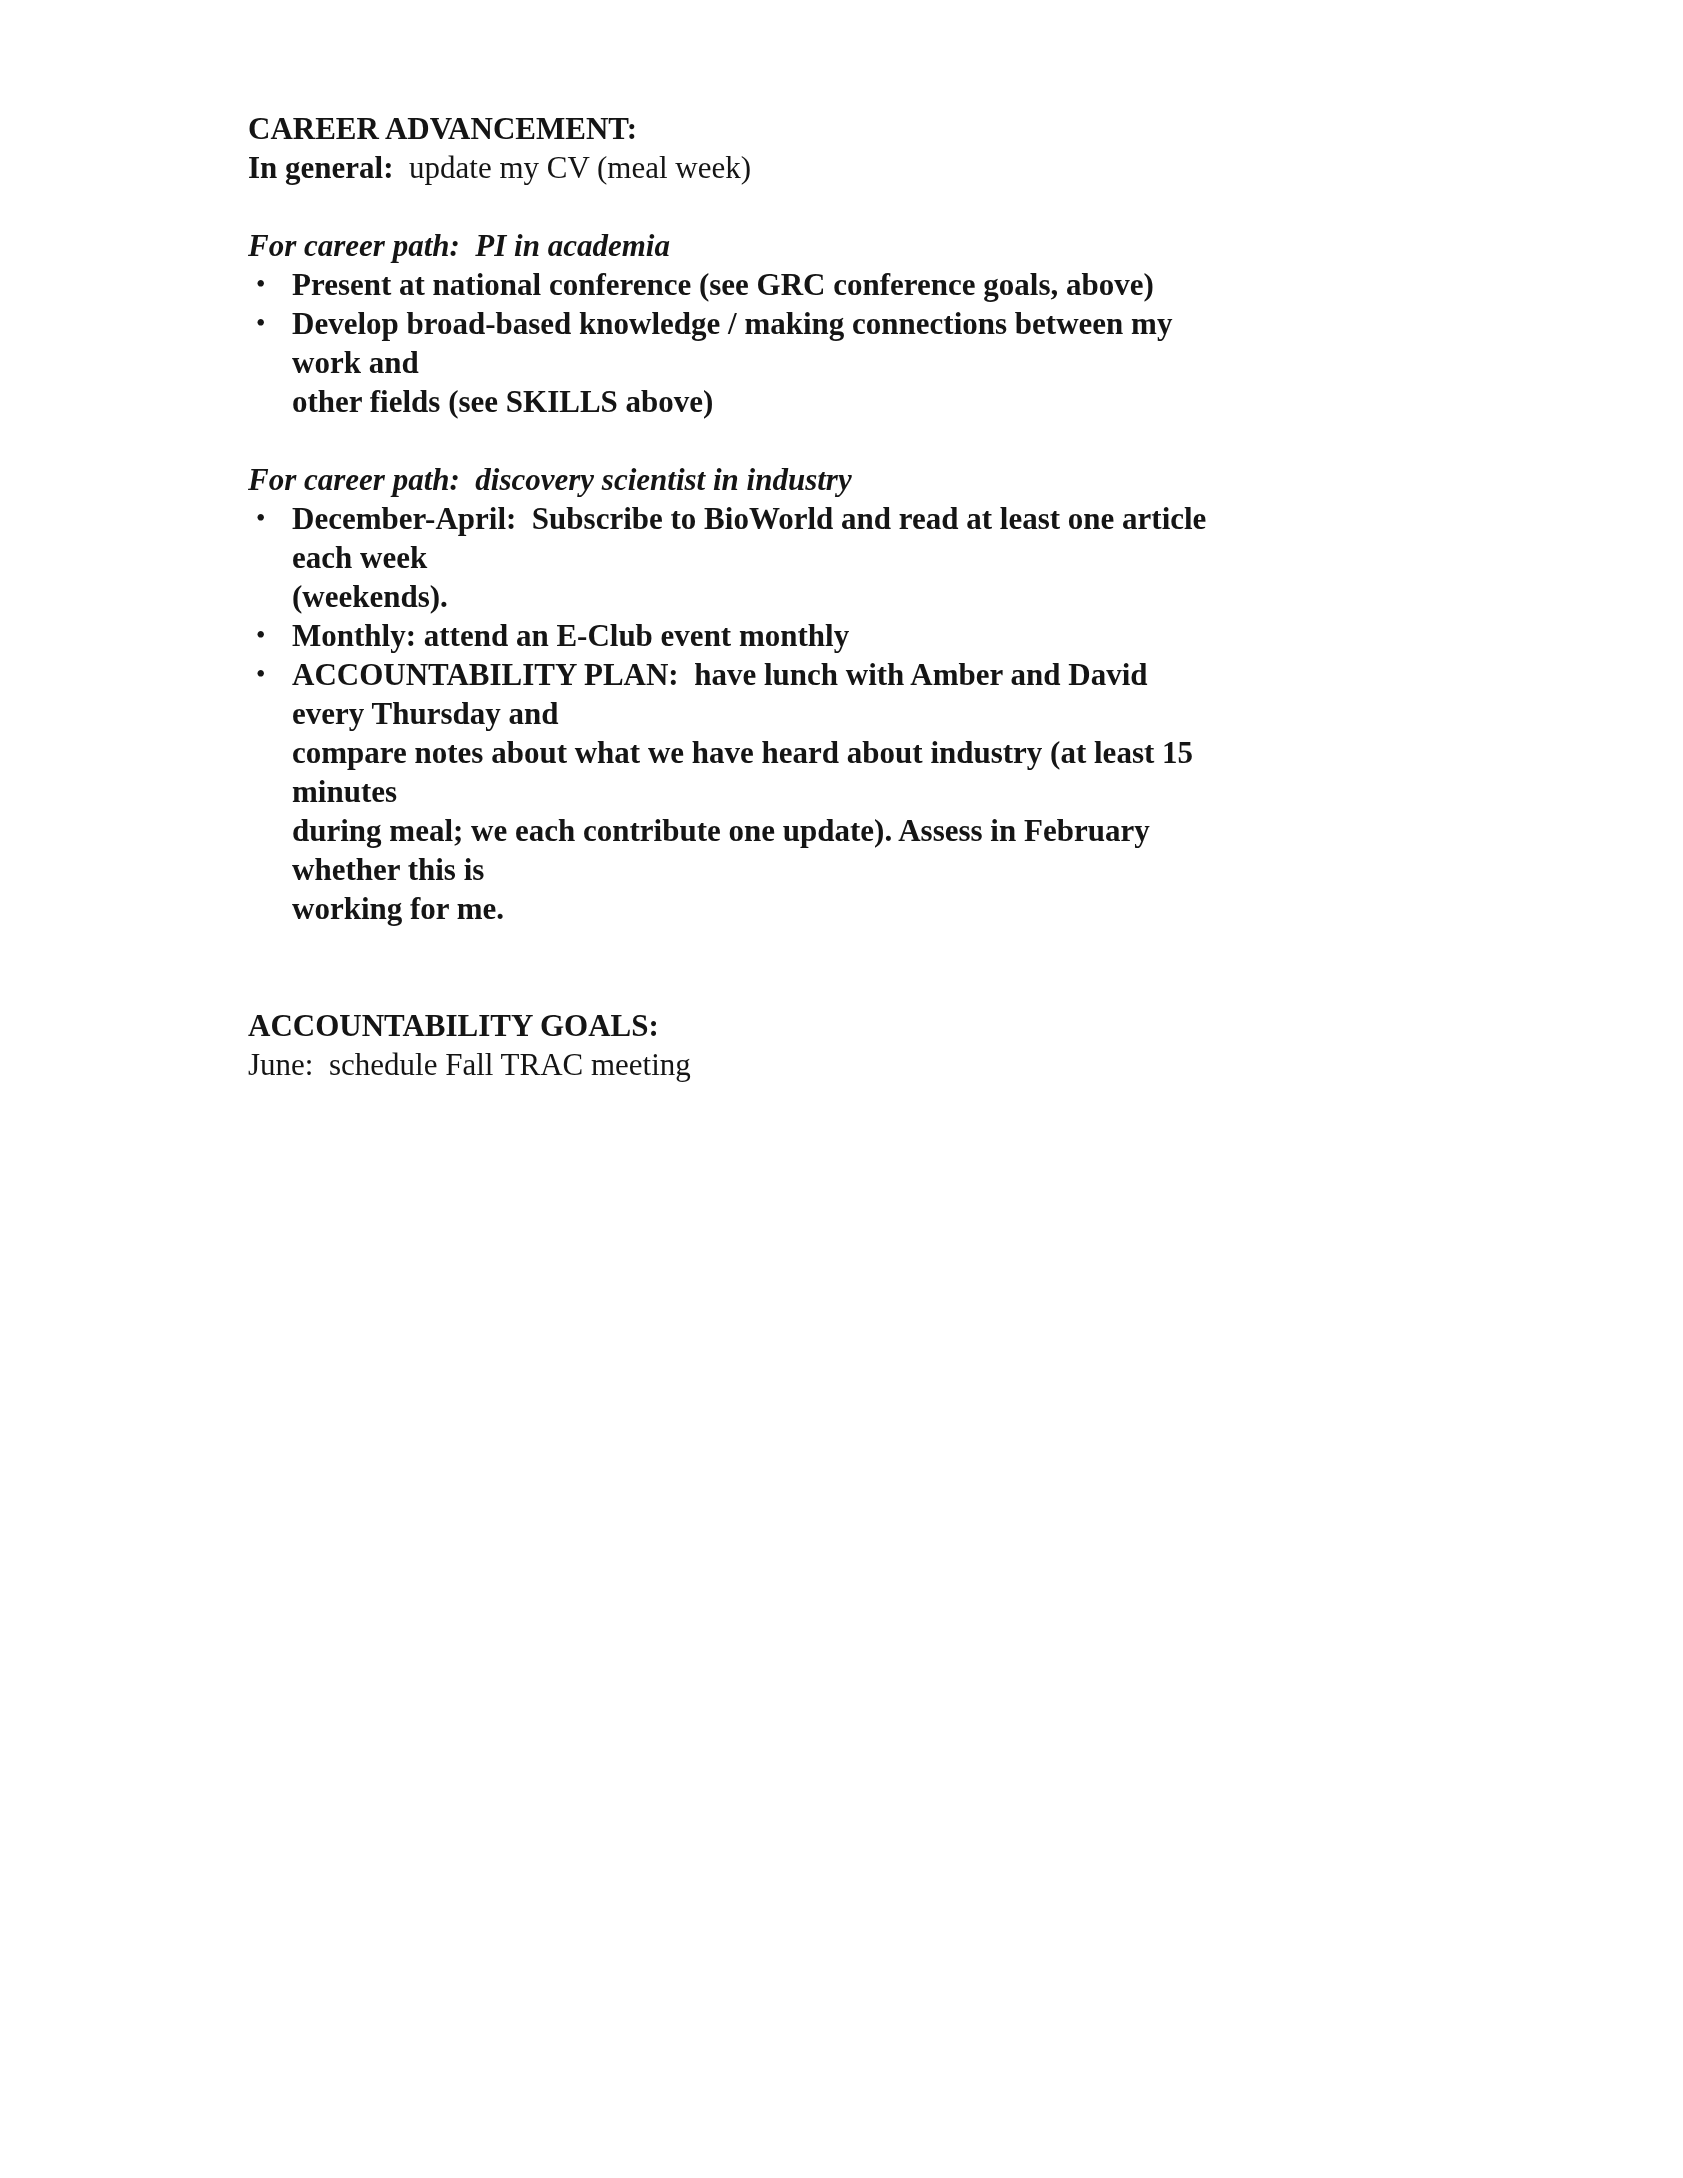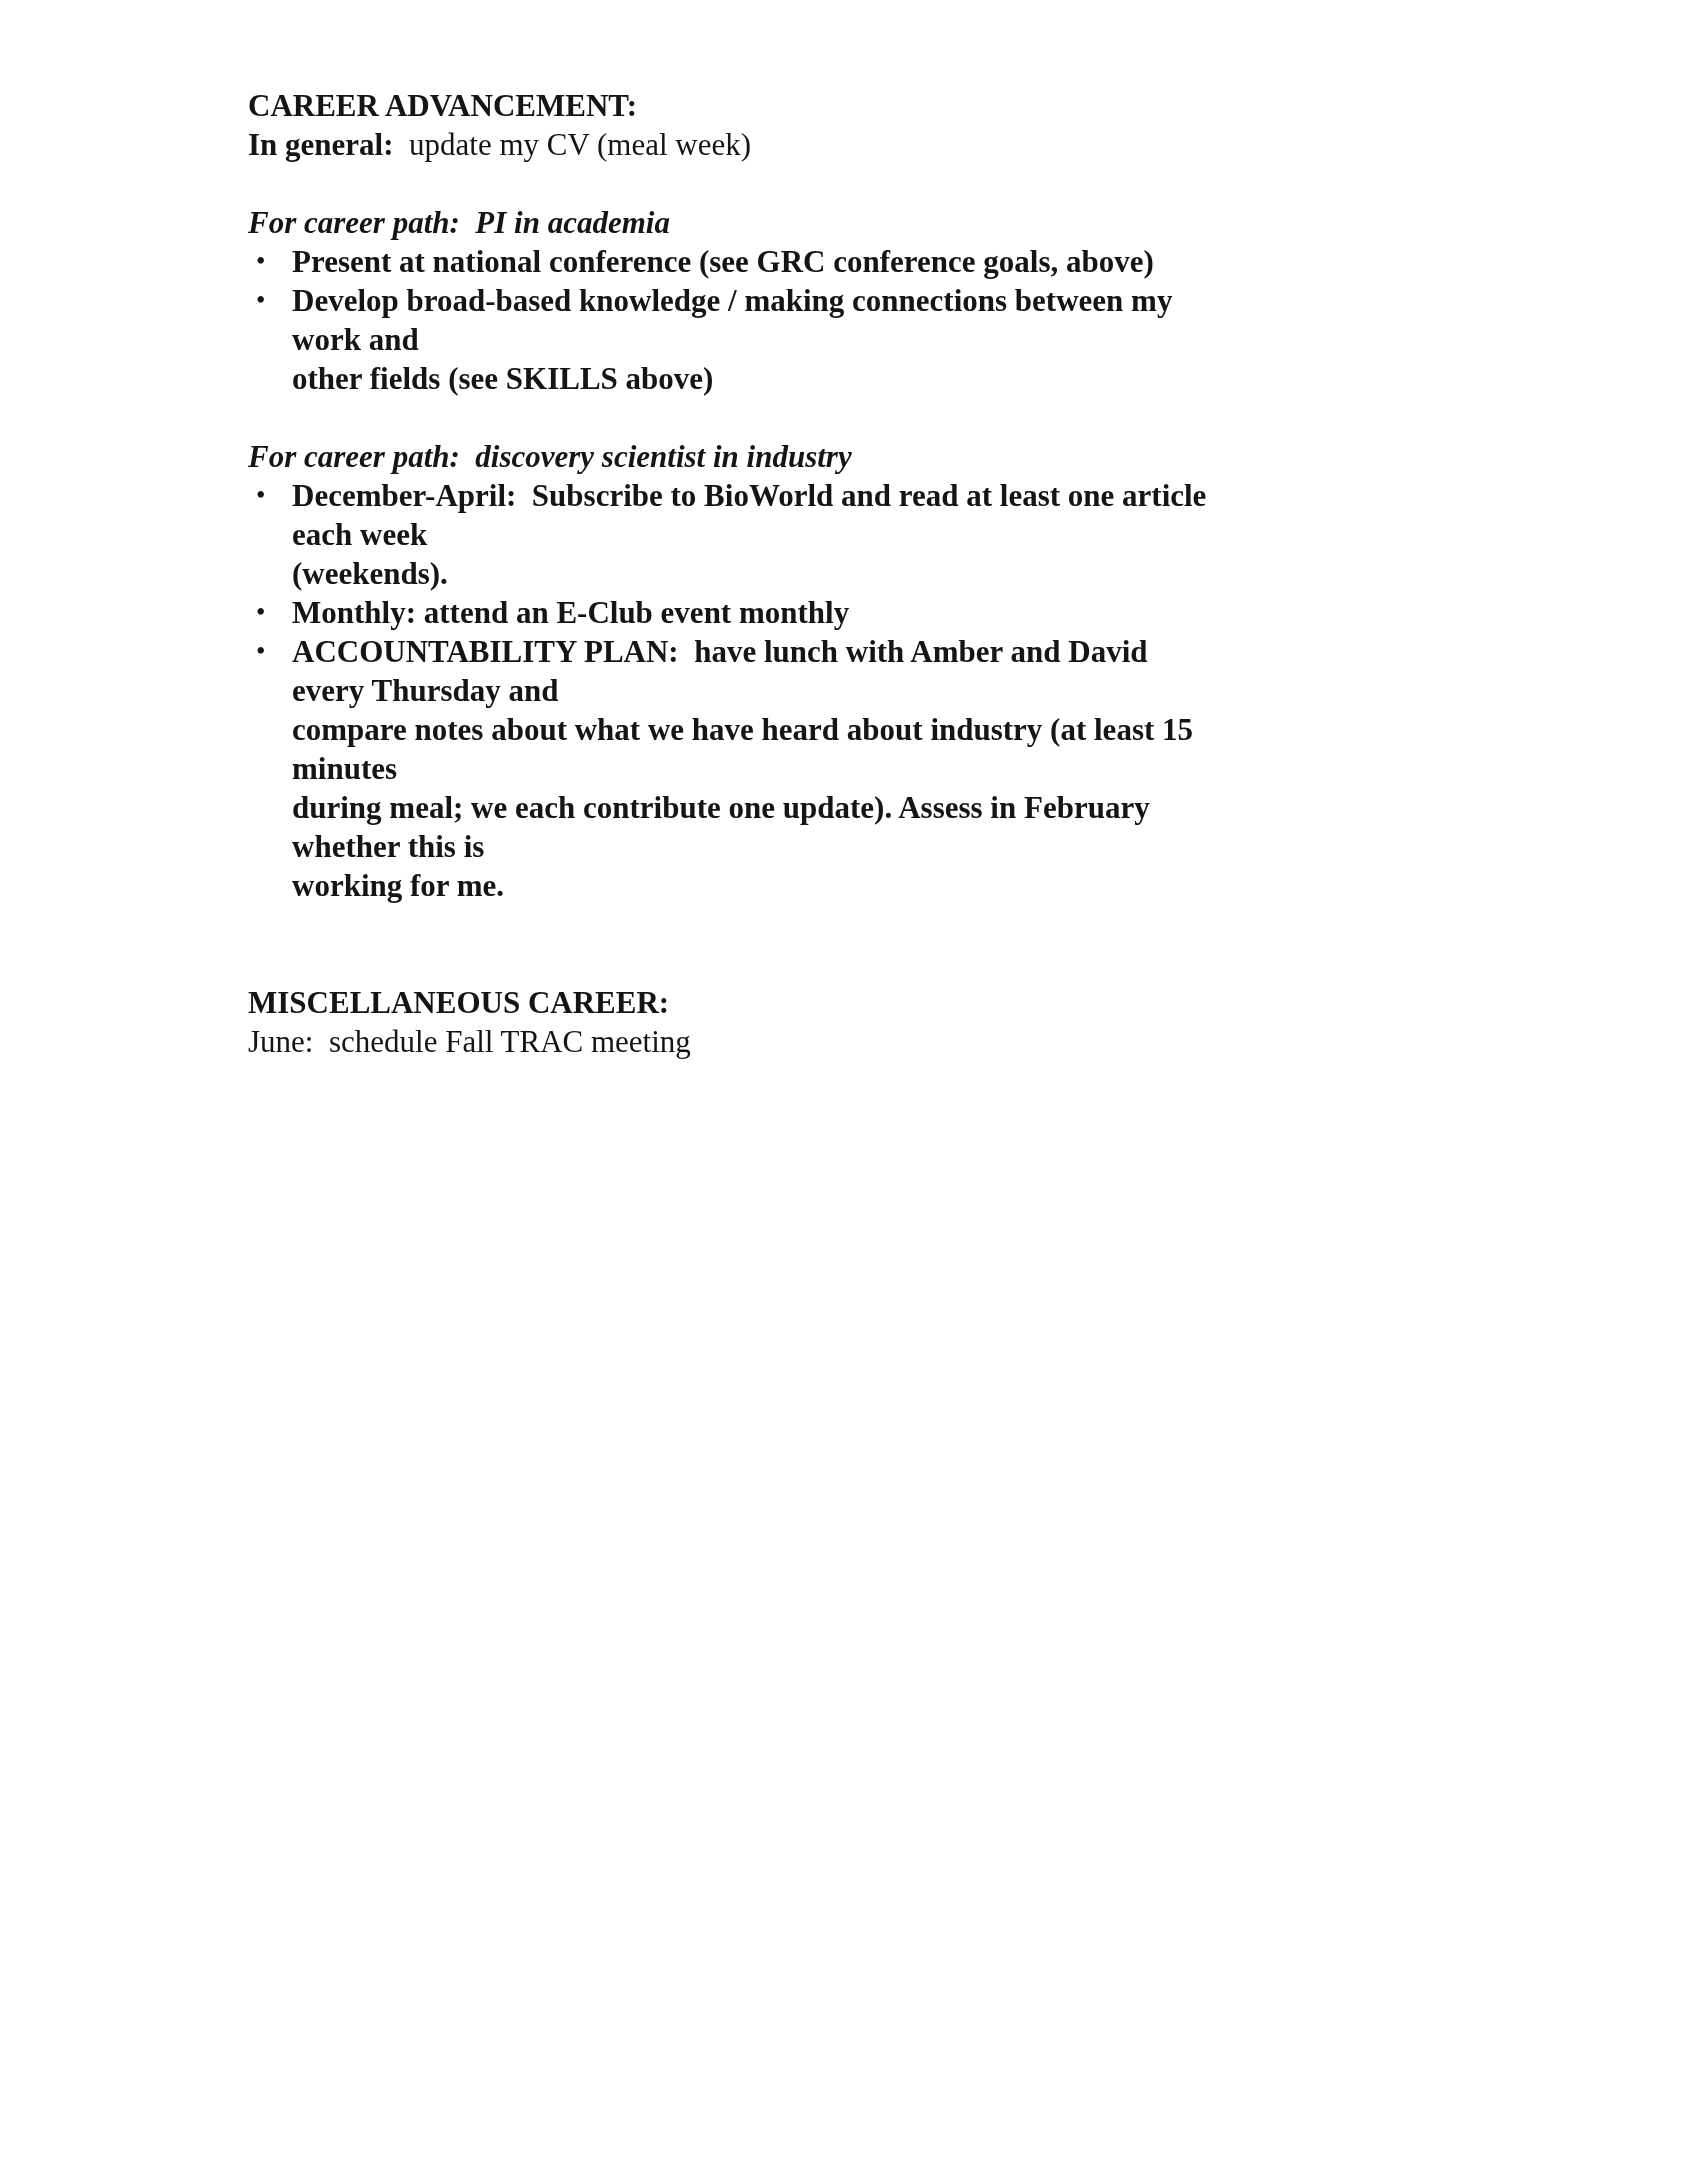--- a/index.html
+++ b/index.html
@@ -10,21 +10,21 @@
   .page {
     position: relative;
     width: 1467px;
     height: 2178px;
     box-sizing: border-box;
     background: var(--page-bg, #ffffff);
     color: var(--text-color, #151515);
     font-family: "Liberation Serif", "DejaVu Serif", serif;
     font-size: 31px;
     line-height: 39px;
-    padding: 86px 248px 0 248px;
+    padding: 109px 248px 0 248px;
     overflow: hidden;
   }
   .line {
     margin: 0;
     min-height: 39px;
     white-space: pre-wrap;
   }
   .blank {
     min-height: 39px;
   }
@@ -98,19 +98,19 @@
       <span class="btext">ACCOUNTABILITY PLAN:  have lunch with Amber and David every Thursday and
 compare notes about what we have heard about industry (at least 15 minutes
 during meal; we each contribute one update). Assess in February whether this is
 working for me.</span>
     </li>
   </ul>
 
   <p class="line blank"></p>
   <p class="line blank"></p>
 
-  <p class="line bold">MISCELLANEOUS CAREER:</p>
+  <p class="line bold">ACCOUNTABILITY GOALS:</p>
 
 
   <p class="line">June:  schedule Fall TRAC meeting</p>
 
 </div>
 
 
 </body></html>

